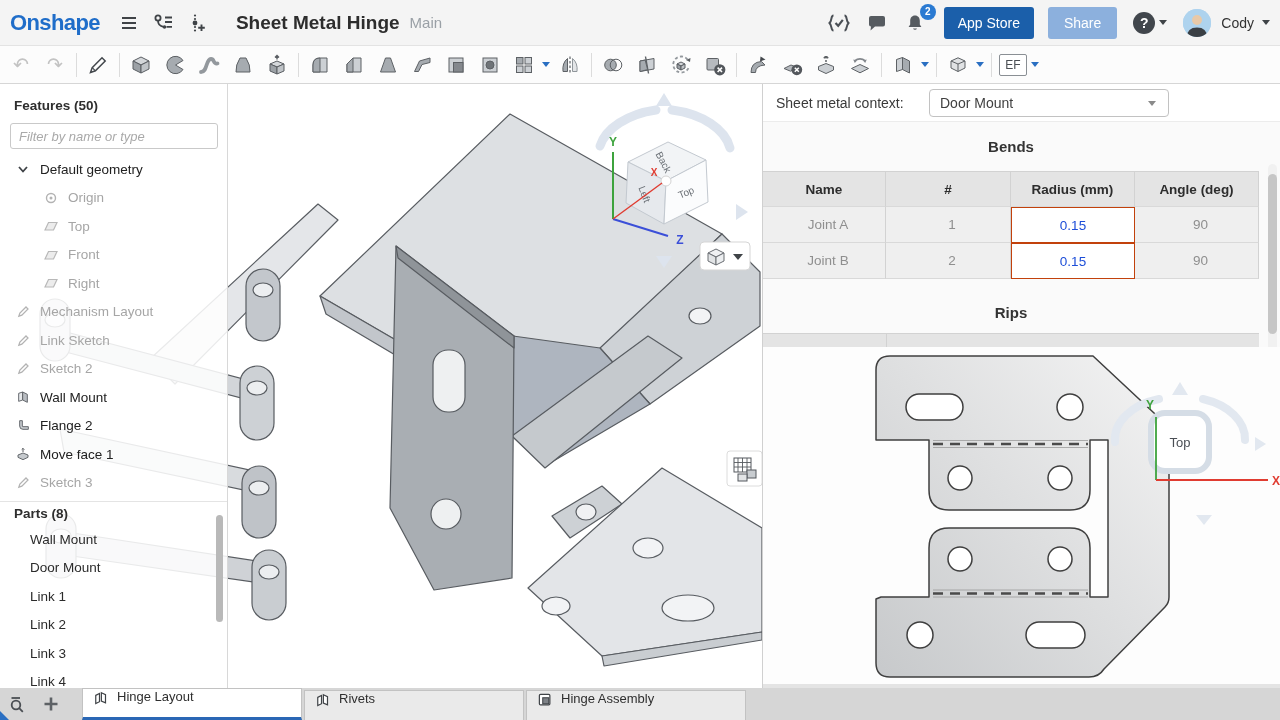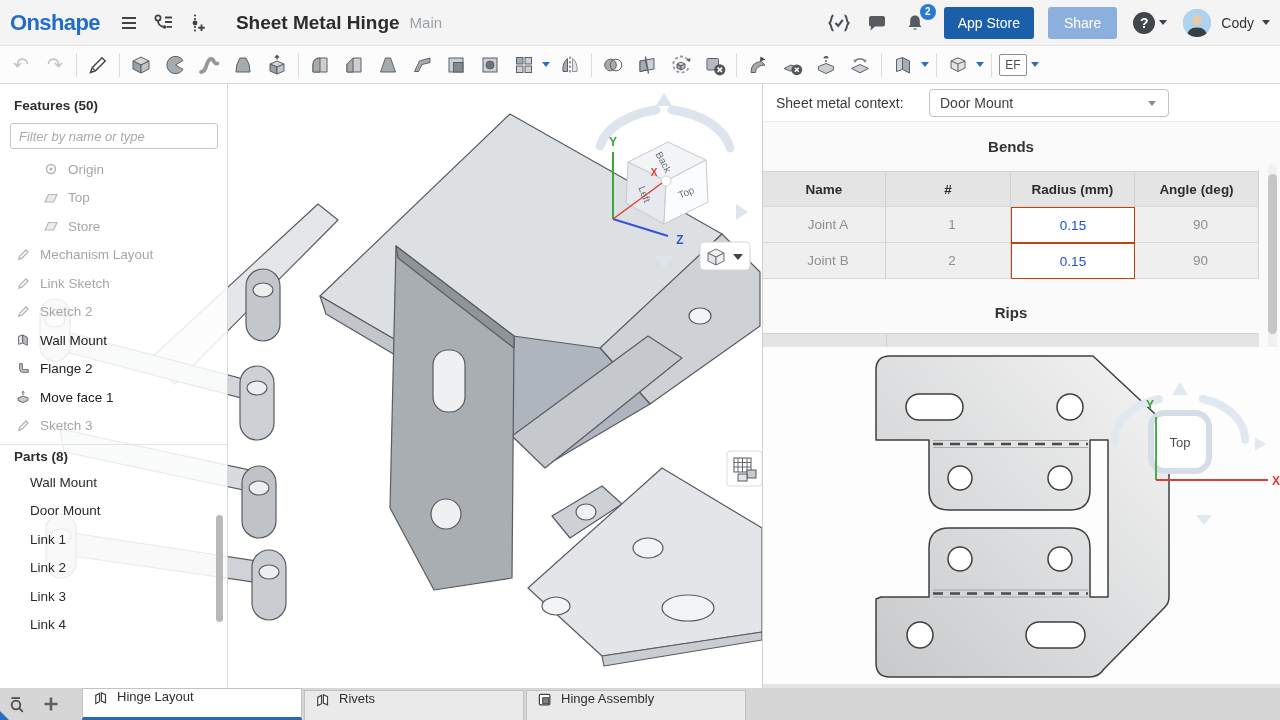--- a/index.html
+++ b/index.html
@@ -412,20 +412,28 @@
         <rect x="747" y="386" width="9" height="8" fill="#c8ccd0" stroke="#55595e"></rect>
         <rect x="738" y="390" width="9" height="7" fill="#e2e4e6" stroke="#55595e"></rect>
       </g>
     </svg>
   </div>
 
   <div class="fpanel">
     <div class="fpanel-title">Features (50)</div>
     <input class="ffilter" type="text" placeholder="Filter by name or type" style="">
 
+    <div class="fitem">
+      <span class="ficon">
+          <svg width="12" height="12" viewBox="0 0 12 12">
+            <path d="M2 4 L6 8.5 L10 4" fill="none" stroke="#3f4347" stroke-width="1.8"></path>
+          </svg>
+        </span>
+      <span>Default geometry</span>
+    </div>
     <div class="fitem muted child">
       <span class="ficon">
           <svg width="14" height="14" viewBox="0 0 14 14">
             <circle cx="7" cy="7" r="4.5" fill="none" stroke="#b3b3b3" stroke-width="1.4"></circle>
             <circle cx="7" cy="7" r="1.5" fill="#b3b3b3"></circle>
           </svg>
         </span>
       <span>Origin</span>
     </div>
     <div class="fitem muted child">
@@ -435,21 +443,29 @@
           </svg>
         </span>
       <span>Top</span>
     </div>
     <div class="fitem muted child">
       <span class="ficon">
           <svg width="16" height="16" viewBox="0 0 16 16">
             <polygon points="2,12 5.5,4.5 14,4.5 10.5,12" fill="#ececec" stroke="#b8b8b8" stroke-width="1.2"></polygon>
           </svg>
         </span>
-      <span>Store</span>
+      <span>Front</span>
+    </div>
+    <div class="fitem muted child">
+      <span class="ficon">
+          <svg width="16" height="16" viewBox="0 0 16 16">
+            <polygon points="2,12 5.5,4.5 14,4.5 10.5,12" fill="#ececec" stroke="#b8b8b8" stroke-width="1.2"></polygon>
+          </svg>
+        </span>
+      <span>Right</span>
     </div>
     <div class="fitem muted">
       <span class="ficon">
           <svg width="15" height="15" viewBox="0 0 24 24">
             <path d="M4.5 19.5 L6.2 14.6 L16 4.8 L19.2 8 L9.4 17.8 Z" fill="none" stroke="#b3b3b3" stroke-width="2"></path>
           </svg>
         </span>
       <span>Mechanism Layout</span>
     </div>
     <div class="fitem muted">

